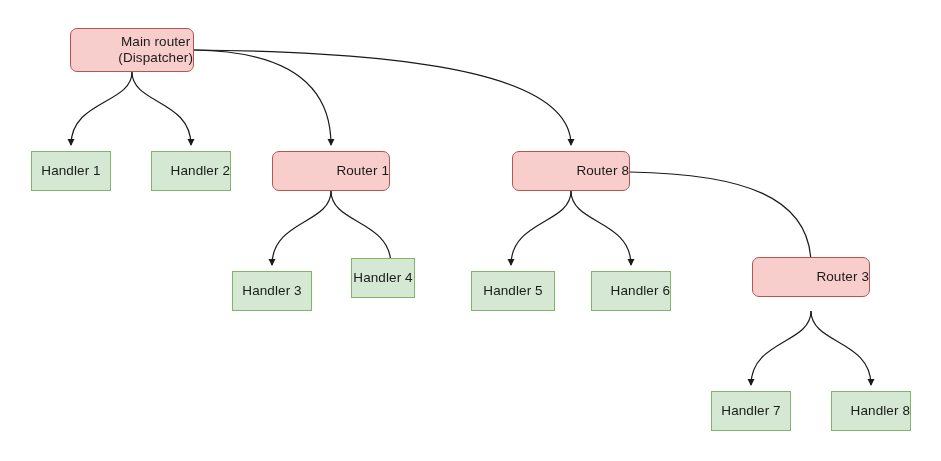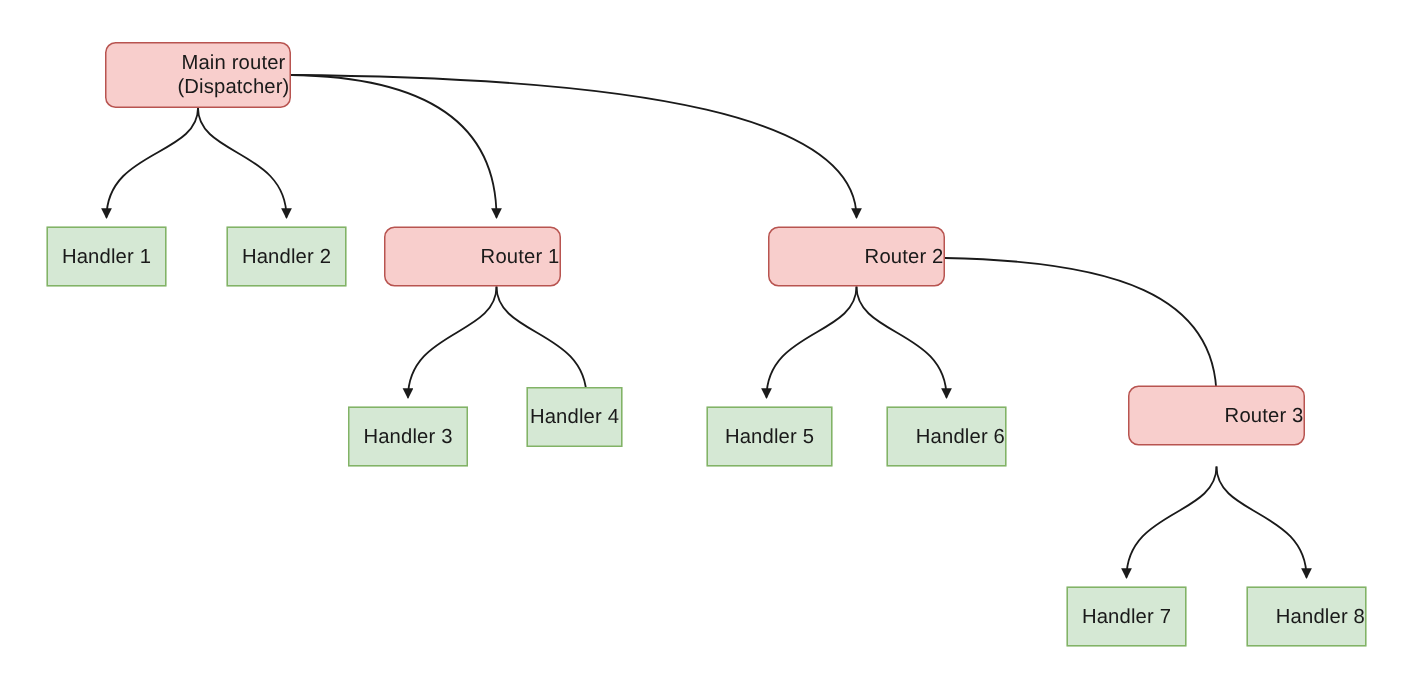--- a/index.html
+++ b/index.html
@@ -77,23 +77,23 @@
         <path d="M 630,172 C 742,174 811,196 811,265" fill="none" stroke="#1a1a1a" stroke-width="1.2" marker-end="url(#arrowhead)"></path>
         <path d="M 811,311 C 811,344 751,340 751,385" fill="none" stroke="#1a1a1a" stroke-width="1.2" marker-end="url(#arrowhead)"></path>
         <path d="M 811,311 C 811,344 871,340 871,385" fill="none" stroke="#1a1a1a" stroke-width="1.2" marker-end="url(#arrowhead)"></path>
       </g>
   </svg>
 
   <div id="node-layer">
       <div class="node router" style="left: 70px; top: 28px; width: 124px; height: 44px;"><span class="node-label">Main router
 (Dispatcher)</span></div>
       <div class="node handler" style="left: 31px; top: 151px; width: 80px; height: 40px;"><span class="node-label">Handler 1</span></div>
-      <div class="node handler" style="left: 151px; top: 151px; width: 80px; height: 40px;"><span class="node-label">Handler 2</span></div>
-      <div class="node router" style="left: 256px; top: 151px; width: 118px; height: 40px;"><span class="node-label">Router 1</span></div>
-      <div class="node router" style="left: 512px; top: 151px; width: 118px; height: 40px;"><span class="node-label">Router 2</span></div>
+      <div class="node handler" style="left: 151px; top: 151px; width: 80px; height: 40px; justify-content: flex-end;"><span class="node-label">Handler 2</span></div>
+      <div class="node router" style="left: 272px; top: 151px; width: 118px; height: 40px;"><span class="node-label">Router 1</span></div>
+      <div class="node router" style="left: 512px; top: 151px; width: 118px; height: 40px;"><span class="node-label">Router 8</span></div>
       <div class="node handler" style="left: 232px; top: 271px; width: 80px; height: 40px;"><span class="node-label">Handler 3</span></div>
       <div class="node handler" style="left: 351px; top: 258px; width: 64px; height: 40px;"><span class="node-label">Handler 4</span></div>
       <div class="node handler" style="left: 471px; top: 271px; width: 84px; height: 40px;"><span class="node-label">Handler 5</span></div>
       <div class="node handler" style="left: 591px; top: 271px; width: 80px; height: 40px; justify-content: flex-end;"><span class="node-label">Handler 6</span></div>
       <div class="node router" style="left: 752px; top: 257px; width: 118px; height: 40px; padding-left: 20px;"><span class="node-label">Router 3</span></div>
       <div class="node handler" style="left: 711px; top: 391px; width: 80px; height: 40px;"><span class="node-label">Handler 7</span></div>
       <div class="node handler" style="left: 831px; top: 391px; width: 80px; height: 40px; justify-content: flex-end;"><span class="node-label">Handler 8</span></div>
     </div>
 
 </div>

